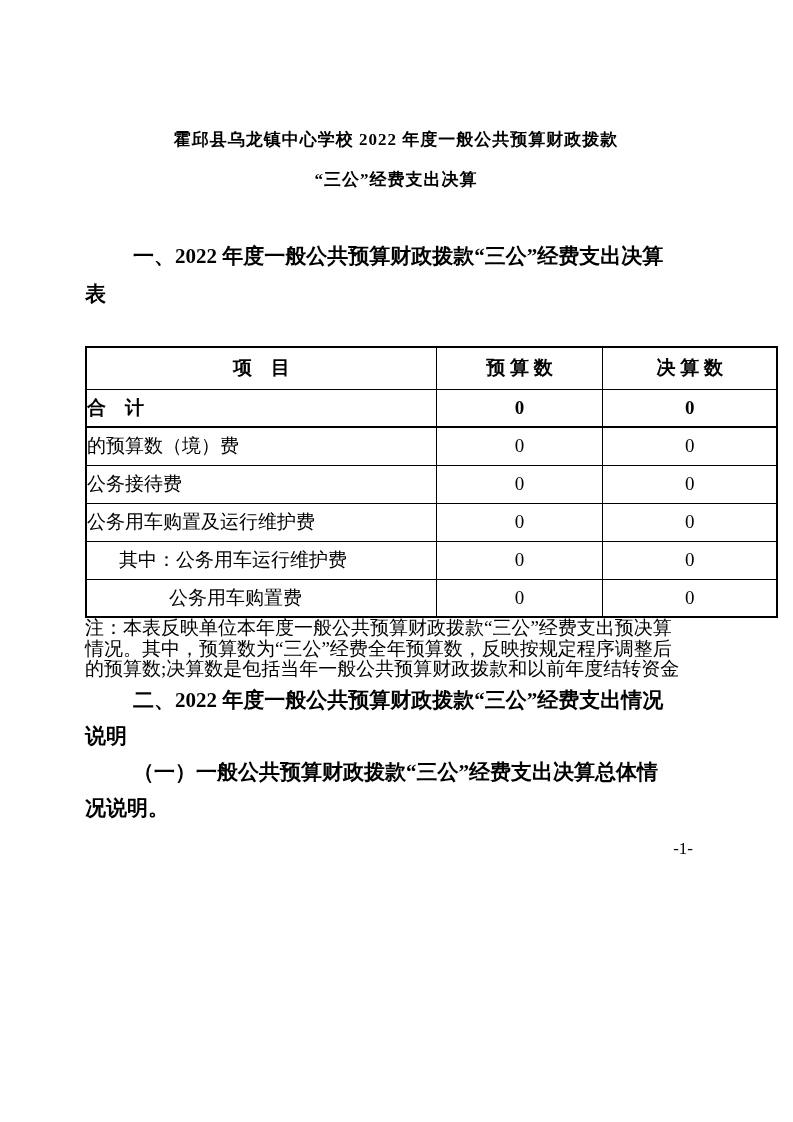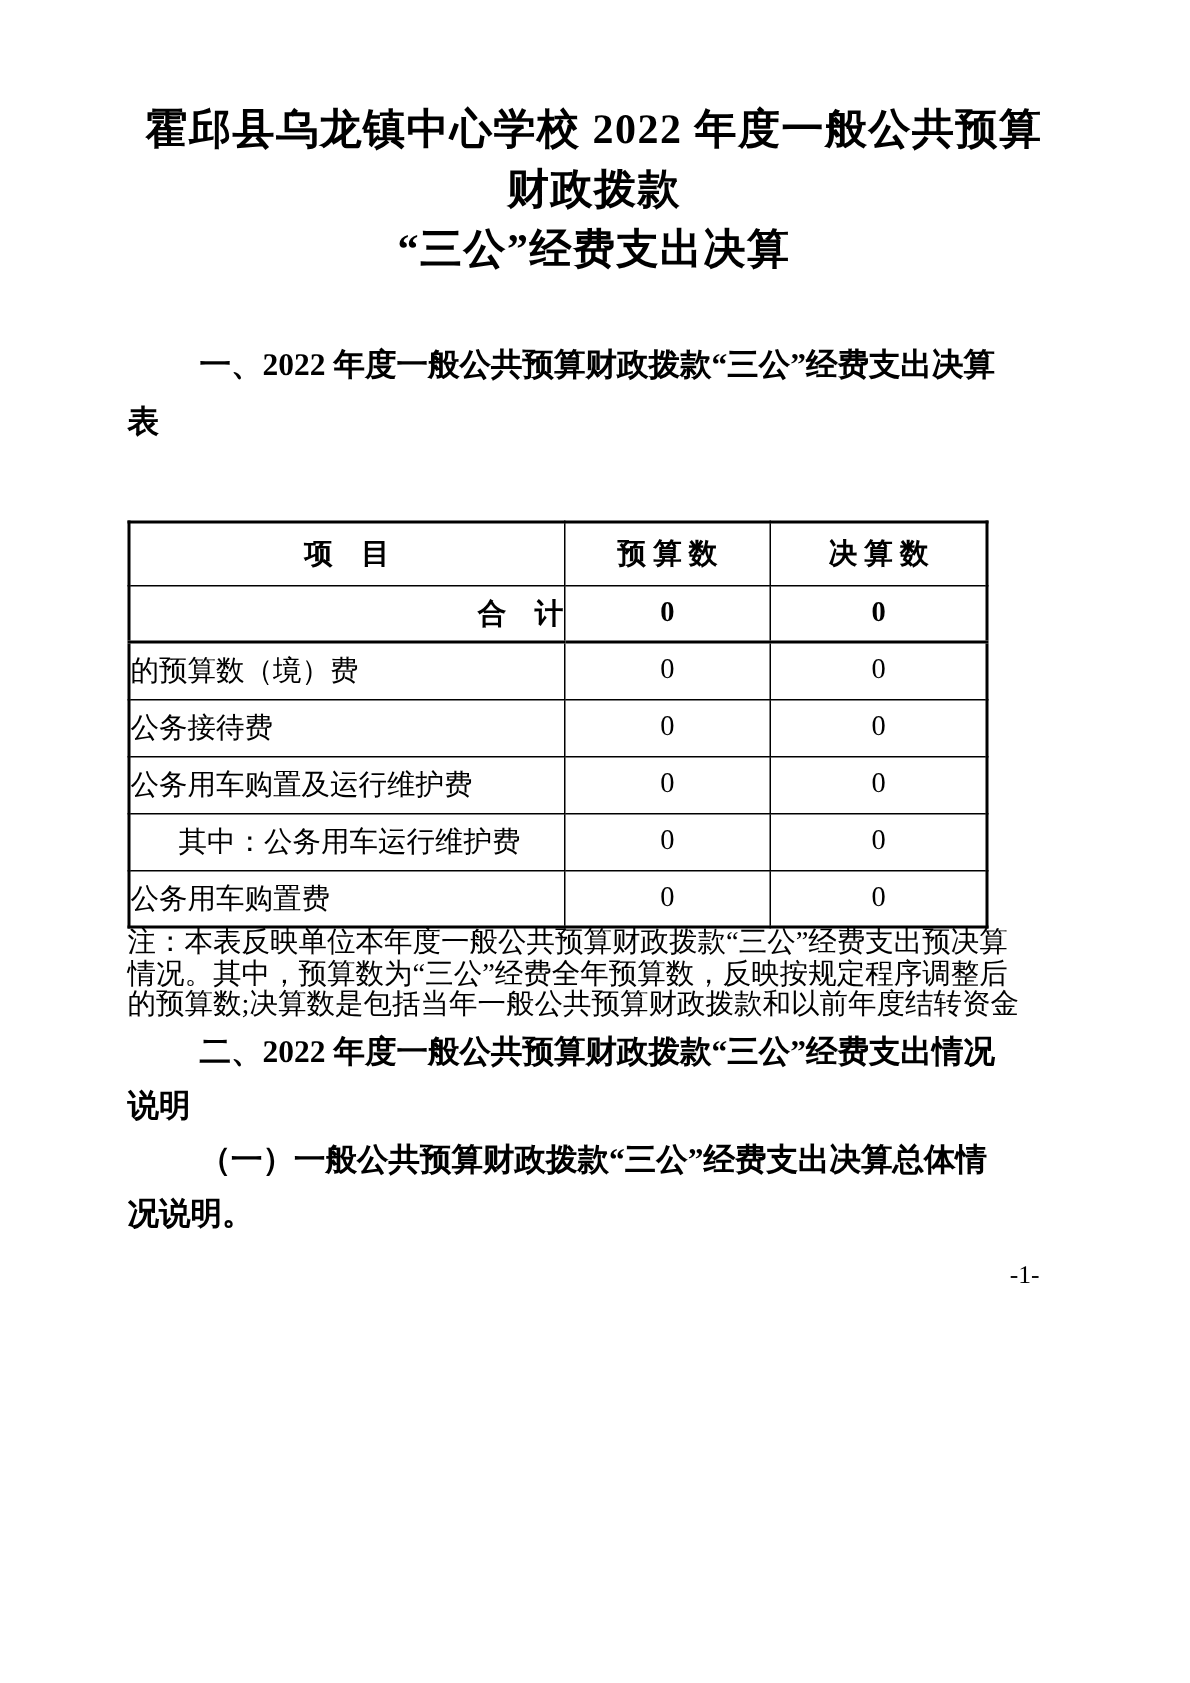--- a/index.html
+++ b/index.html
@@ -12,63 +12,63 @@
     font-family: "Liberation Serif", "DejaVu Serif", serif;
     overflow: hidden;
   }
   .content {
     position: absolute;
     left: 85px;
     top: 0;
     width: 622px;
   }
   .doc-title {
-    margin-top: 67px;
-    font-size: 28px;
+    margin-top: 120px;
+    font-size: 17px;
     font-weight: bold;
     line-height: 40px;
     text-align: center;
     letter-spacing: 1px;
   }
   .h-block {
     font-size: 21px;
     font-weight: bold;
     line-height: 38px;
   }
   .sec1-heading { margin-top: 37px; }
   .indent2 { padding-left: 48px; }
   .unit-line {
     margin-top: 6px;
     font-size: 19px;
     line-height: 24px;
     text-align: right;
     padding-right: 10px;
   }
-  .tbl-wrap { margin-top: 47px; width: 574px; }
+  .tbl-wrap { margin-top: 33px; width: 693px; }
   table.main-table {
     border-collapse: collapse;
     width: 100%;
     table-layout: fixed;
   }
   table.main-table th, table.main-table td {
     border: 1px solid #000;
     font-size: 19px;
     padding: 0;
     overflow: hidden;
   }
   table.main-table { border: 2px solid #000; }
   tr.hdr-row { height: 42px; }
   tr.data-row { height: 38px; }
   th.col-item, td.cell-item { text-align: left; padding-left: 12px; }
   th { font-weight: bold; text-align: center !important; padding-left: 0 !important; }
   td.cell-num { text-align: center; }
   tr.row-total td { font-weight: bold; border-bottom-width: 2px; }
-  tr.row-total td.cell-item { text-align: right; padding-left: 0; }
+  tr.row-total td.cell-item { text-align: left; padding-left: 0; }
   tr.row-sub td.cell-item { padding-left: 32px; }
-  tr.row-sub2 td.cell-item { }
+  tr.row-sub2 td.cell-item { padding-left: 82px; }
   .table-note {
     margin-top: 0;
     font-size: 19px;
     line-height: 20.5px;
   }
   .sec2-heading { margin-top: 2px; line-height: 36px; }
   .sub-heading { line-height: 36px; }
   .body-para {
     margin-top: 8px;
     font-size: 21px;

